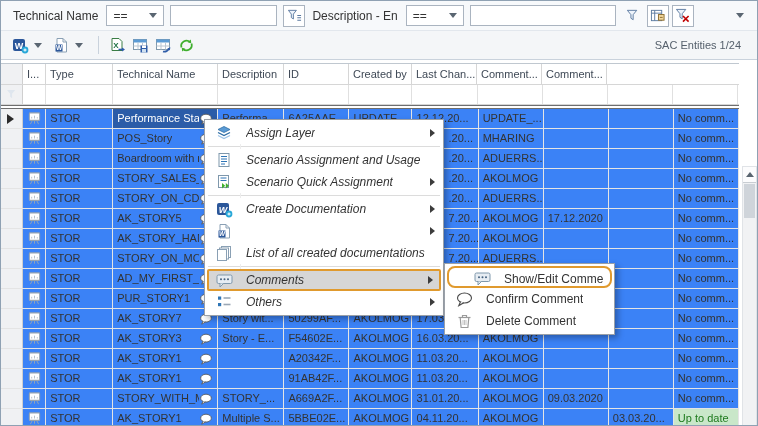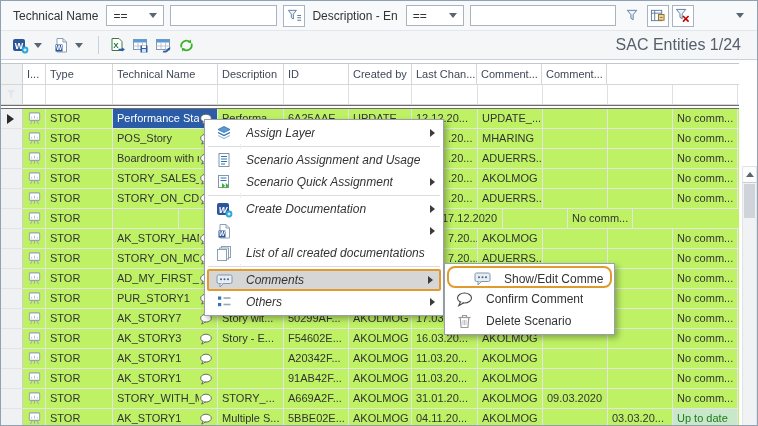--- a/index.html
+++ b/index.html
@@ -25,34 +25,34 @@
   .tbtn.boxed { border:1px solid #aab4c0; background:#fff; }
   .bar-chev { margin-left:auto; margin-right:13px; }
 
   
   .toolbar { position:absolute; top:30px; left:0; right:0; height:29px;
     background:#f4f6f8; border-bottom:1px solid #c9d2dc; display:flex; align-items:center;
     padding:0 8px; }
   .toolbar .tbtn { margin-right:1px; }
   .ddchev { width:12px; height:22px; display:flex; align-items:center; justify-content:center; margin-right:6px; }
   .tsep { width:1px; height:18px; background:#c9d2dc; margin:0 7px; }
-  .status { margin-left:auto; font-size:16px; color:#55606c; margin-right:8px; white-space:nowrap; }
+  .status { margin-left:auto; font-size:11px; color:#55606c; margin-right:8px; white-space:nowrap; }
 
   
   .grid { position:absolute; top:59px; left:0; right:0; bottom:0; background:#fff; }
   .tbl { position:absolute; top:3px; left:0; width:738px; bottom:0; background:#fff; }
   .hdr-row { display:flex; height:22px; border-top:1px solid #c0c8d0; border-bottom:1px solid #d6d6d6; background:#fff; }
   .hcell { font-size:11px; color:#3f4956; padding:4px 4px 0 4px; border-right:1px solid #d6d6d6;
     white-space:nowrap; overflow:hidden; display:flex; align-items:flex-start; }
   .sortglyph { width:0; height:0; border-left:4px solid transparent; border-right:4px solid transparent;
     border-top:5px solid #7c8894; margin-left:auto; margin-top:3px; }
   .filter-row { display:flex; height:20px; border-bottom:1px solid #d6d6d6; background:#fff; }
   .fcell { border-right:1px solid #e0e0e0; height:100%; }
   .dblsep { height:4px; border-top:1px solid #6e6e6e; border-bottom:1px solid #6e6e6e; background:#fff; }
-  .row { display:flex; height:20px; border-bottom:1px solid #e4e4e4; background:#bef264; }
+  .row { display:flex; height:20px; border-bottom:1px solid #e4e4e4; background:#3b82f6;justify-content:space-between; }
   .cell { font-size:11px; color:#333; padding:3px 4px 0 4px; border-right:1px solid #e4e4e4;
     white-space:nowrap; overflow:hidden; }
   .w0{width:22px}.w1{width:23px}.w2{width:67px}.w3{width:105px}.w4{width:66px}.w5{width:65px}
   .w6{width:63px}.w7{width:66px}.w8{width:65px}.w9{width:65px}.w10{width:65px}.w11{width:65px}
   .c-rowhdr { background:#f0f1f3; border-right:1px solid #cfcfcf; position:relative; }
   .c-center { display:flex; align-items:center; justify-content:center; padding:0; }
   .cur-arrow { position:absolute; left:6px; top:5px; width:0; height:0;
     border-top:5px solid transparent; border-bottom:5px solid transparent; border-left:7px solid #2b2b2b; }
   .namecell { display:flex; align-items:flex-start; }
   .namecell .nm { overflow:hidden; white-space:nowrap; }
@@ -429,20 +429,29 @@
     <div class="cell w1 c-center">
       <span class="svgi">
         <svg width="15" height="15" viewBox="0 0 16 16">
                   <rect x="2.5" y="2" width="11" height="8" rx="1" fill="#fff" stroke="#98a4b0" stroke-width="1.1"></rect>
                   <path d="M5 8V6.2M8 8V5M11 8V6.6" stroke="#b3bdc6"></path>
                   <path d="M8 10v3.5M5.8 10l-2.2 4M10.2 10l2.2 4" stroke="#98a4b0"></path>
                 </svg>
       </span>
     </div>
     <div class="cell w2"><span>STOR</span></div>
+    <div class="cell w3 namecell">
+      <span class="nm">AK_STORY5</span>
+      <span class="bubble-wrap" hidden="">
+        <svg width="14" height="12" viewBox="0 0 16 14">
+                  <ellipse cx="8" cy="6" rx="6.2" ry="4.6" fill="#fff" stroke="#555"></ellipse>
+                  <path d="M4.5 9.5L3 13l4.5-2.6" fill="#fff" stroke="#555"></path>
+                </svg>
+      </span>
+    </div>
     <div class="cell w4"><span></span></div>
     <div class="cell w5"><span></span></div>
     <div class="cell w6"><span></span></div>
     <div class="cell w7 changcell offset"><span>7.20...</span></div>
     <div class="cell w8"><span>AKOLMOG</span></div>
     <div class="cell w9"><span>17.12.2020</span></div>
     <div class="cell w10"><span></span></div>
     <div class="cell w11 com2cell"><span>No comm...</span></div>
   </div>
           <div class="row">
@@ -877,17 +886,17 @@
       </div>
       <div class="mi">
         <span class="ic svgi">
           <svg width="15" height="16" viewBox="0 0 15 16">
             <path d="M3.2 4.5h8.6l-.9 10H4.1z" fill="none" stroke="#9b9b9b" stroke-width="1.2"></path>
             <path d="M1.5 4.5h12" stroke="#9b9b9b" stroke-width="1.2"></path>
             <path d="M5.5 4.2V2.5h4v1.7" fill="none" stroke="#9b9b9b" stroke-width="1.2"></path>
             <path d="M6 7v5M7.5 7v5M9 7v5" stroke="#c3c3c3"></path>
           </svg>
         </span>
-        <span class="lbl">Delete Scenario</span>
+        <span class="lbl">Delete Comment</span>
       </div>
     </div>
 
 </div>
 
 </body></html>

